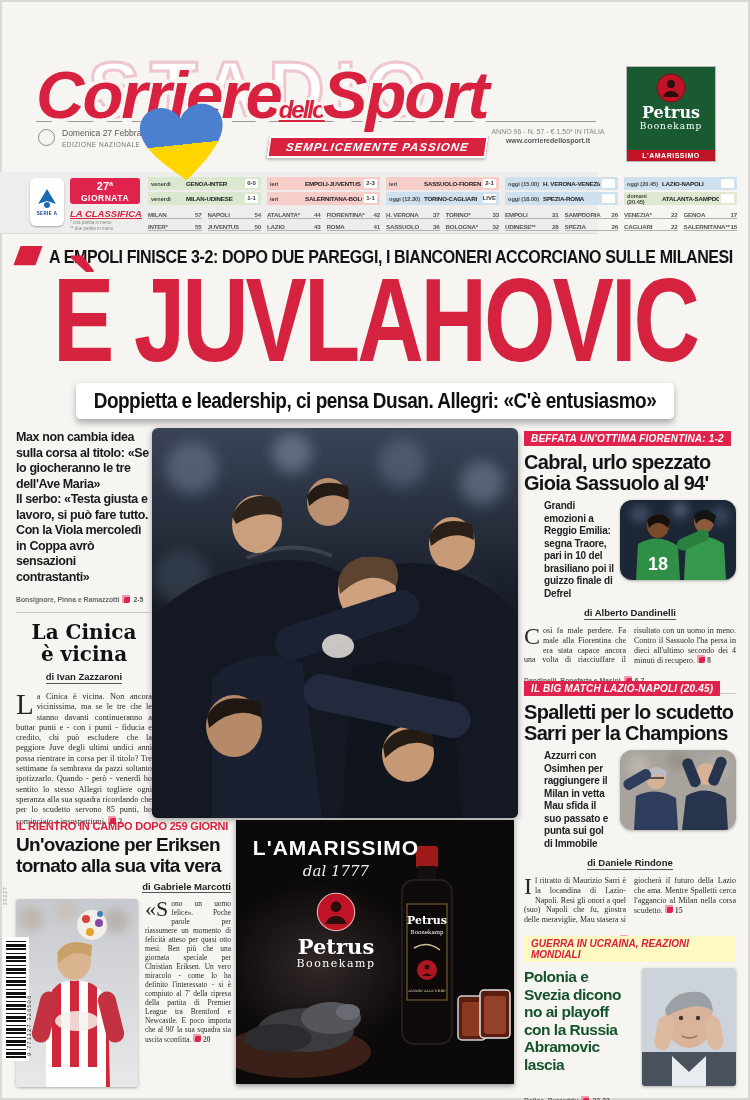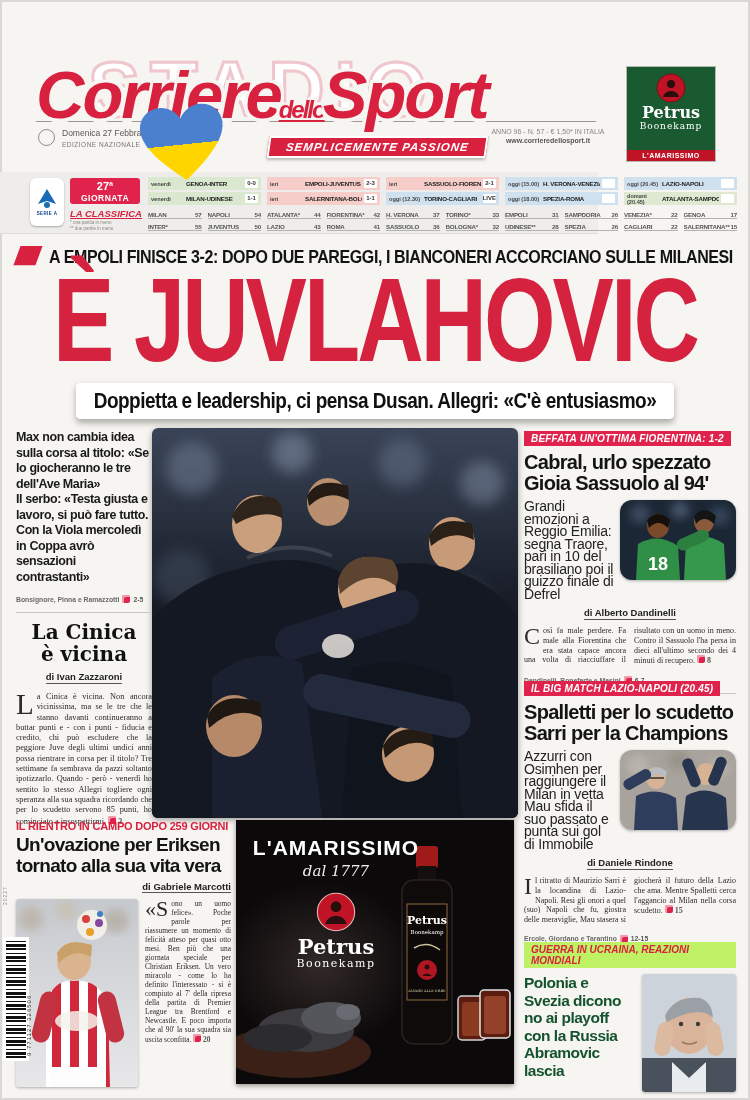--- a/index.html
+++ b/index.html
@@ -80,28 +80,28 @@
                 text-align:center;width:120px;margin:0 auto;}
   .cinica-by{font-size:9.5px;font-weight:bold;color:#222;text-align:center;margin:6px auto 8px;
              border-bottom:1px solid #555;display:table;padding-bottom:1px;}
   .serifbody{font-family:"Liberation Serif",serif;font-size:8.3px;line-height:10.3px;color:#2c2a28;text-align:justify;}
   .dropcap{float:left;font-family:"Liberation Serif",serif;font-size:29px;line-height:24px;margin:0 3px 0 0;color:#2c2a28;}
   .endicon{white-space:nowrap;}
 
   .label-red{background:#e0234c;color:#fff;font-weight:bold;font-style:italic;font-size:10px;letter-spacing:.2px;
              display:inline-block;padding:2px 7px;}
   .label-text-red{color:#d8203f;font-weight:bold;font-size:11px;letter-spacing:-.2px;}
-  .label-yellow{background:#bef264;color:#d8203f;font-weight:bold;font-style:italic;font-size:10px;
-                display:inline-block;padding:2px 7px;margin-top:6px;}
+  .label-yellow{background:#fef9c3;color:#d8203f;font-weight:bold;font-style:italic;font-size:10px;
+                display:inline-block;padding:2px 7px;}
 
   .rightcol{position:absolute;left:524px;width:212px;}
   .rc1{top:428px;} .rc2{top:678px;} .rc3{top:936px;}
   .rhead{font-size:20px;font-weight:bold;color:#141414;line-height:21px;letter-spacing:-.7px;margin:6px 0 6px;}
   .lead-row{display:flex;gap:6px;}
-  .lead{font-size:14px;font-weight:normal;color:#222;line-height:12.5px;width:90px;letter-spacing:-.2px;}
+  .lead{font-size:10px;font-weight:bold;color:#222;line-height:12.5px;width:90px;letter-spacing:-.2px;margin-left:20px;}
   .rphoto{width:116px;height:80px;border-radius:12px;overflow:hidden;flex:none;box-shadow:0 1px 3px rgba(0,0,0,.3);}
   .center-by{font-size:9.5px;font-weight:bold;color:#222;text-align:center;border-bottom:1px solid #555;
              display:table;margin:7px auto 6px;padding-bottom:1px;}
   .twocol{columns:2;column-gap:8px;font-size:8px;line-height:9.8px;}
 
   .eriksen{position:absolute;left:16px;top:820px;width:215px;}
   .ehead{font-size:19px;font-weight:bold;color:#141414;line-height:20.5px;letter-spacing:-.7px;margin-top:3px;}
   .eby{font-size:9.5px;font-weight:bold;color:#222;border-bottom:1px solid #555;display:table;margin:5px 0 6px auto;}
   .erow{display:flex;gap:7px;}
   .ephoto{width:122px;height:188px;border-radius:3px;overflow:hidden;flex:none;box-shadow:0 1px 3px rgba(0,0,0,.3);}

